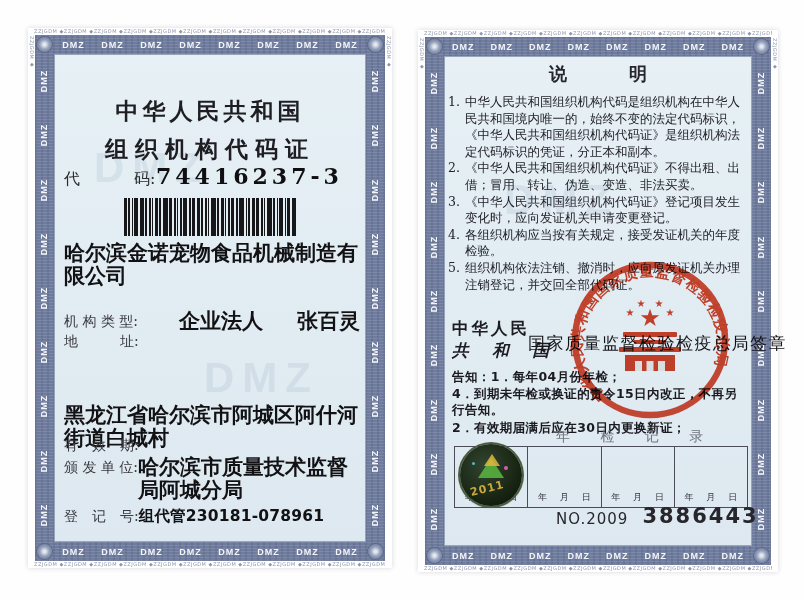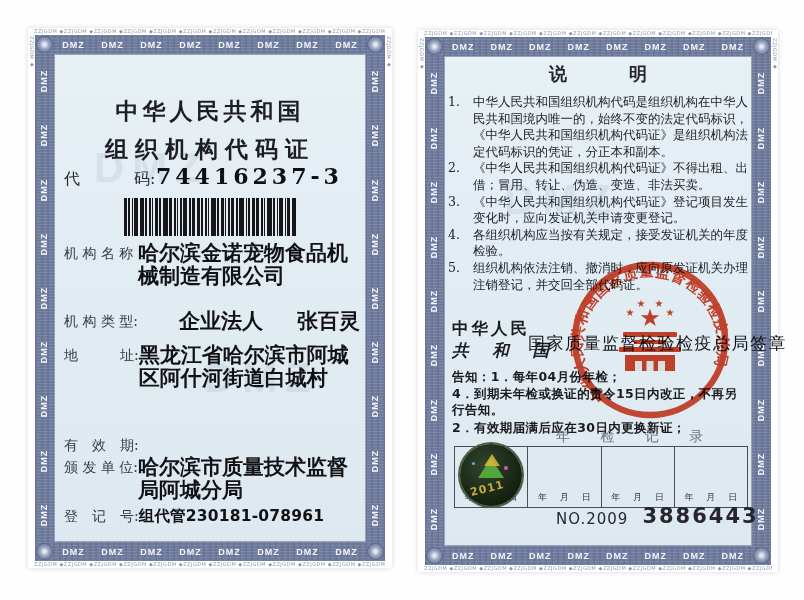--- a/index.html
+++ b/index.html
@@ -58,33 +58,33 @@
     letter-spacing:4px;color:#0f0f12;white-space:nowrap;}
   .barcode{position:absolute;left:70px;top:144px;width:172px;height:38px;font-size:0;
     white-space:nowrap;overflow:hidden;}
   .barcode i{display:inline-block;height:100%;background:#17171a;vertical-align:top;}
 
   .fieldrow{position:absolute;left:10px;display:flex;width:296px;}
   .fieldrow .lab{flex:0 0 74px;font-family:"DejaVu Serif",serif;font-size:14px;
     color:#3a3a40;line-height:23px;white-space:nowrap;}
   .fieldrow .val{flex:1;font-size:21px;font-weight:bold;color:#121215;line-height:23px;}
   .val-extra{margin-left:34px;}
-  .fr--name{top:188px;} .fr--type{top:256px;text-align:right;} .fr--addr{top:290px;}
+  .fr--name{top:188px;} .fr--type{top:256px;text-align:right;} .fr--addr{top:276px;flex-direction:column;}
   .fr--valid{top:380px;} .fr--issuer{top:402px;} .fr--reg{top:451px;}
   .fr--valid .val,.fr--reg .val{font-size:15.5px;letter-spacing:.2px;}
 
   
   .heading{position:absolute;top:6px;left:0;right:0;text-align:center;
     font-family:"DejaVu Serif",serif;font-weight:700;font-size:18px;color:#26262c;
     letter-spacing:62px;text-indent:62px;white-space:nowrap;}
   .notes{position:absolute;left:4px;top:38px;width:302px;color:#23232b;
     font-family:"DejaVu Serif",serif;font-size:12.5px;line-height:16.6px;}
   .note{display:flex;}
   .note .num{flex:0 0 17px;}
-  .note .txt{flex:1;margin-left:8px;}
+  .note .txt{flex:1;}
   .issuer{position:absolute;left:8px;font-family:"DejaVu Serif",serif;font-weight:700;
     color:#1c1c22;font-size:16.5px;white-space:nowrap;}
   .issuer--1{top:262px;letter-spacing:3px;}
   .issuer--2{top:284px;letter-spacing:9px;font-style:italic;}
   .signature{position:absolute;left:84px;top:276px;font-family:"DejaVu Serif",serif;
     font-size:17px;color:#131317;letter-spacing:1.5px;white-space:nowrap;z-index:2;}
   .notice{position:absolute;left:8px;font-size:12.5px;font-weight:bold;color:#1a1a20;
     line-height:16px;letter-spacing:.4px;}
   .notice--1{top:300px;margin-top:13px;}
   .notice--3{top:330px;width:298px;}
@@ -213,21 +213,20 @@
 
     <div class="coderow">
       <span class="lab1">代</span>
       <span class="lab2">码:</span>
       <span class="val">74416237-3</span>
     </div>
 
     <div class="barcode"><i style="width: 3.2px; margin-right: 1px;"></i><i style="width: 1.6px; margin-right: 2px;"></i><i style="width: 1.6px; margin-right: 1px;"></i><i style="width: 3.2px; margin-right: 2px;"></i><i style="width: 4.8px; margin-right: 1px;"></i><i style="width: 1.6px; margin-right: 2px;"></i><i style="width: 1.6px; margin-right: 1px;"></i><i style="width: 1.6px; margin-right: 2px;"></i><i style="width: 3.2px; margin-right: 1px;"></i><i style="width: 1.6px; margin-right: 2px;"></i><i style="width: 4.8px; margin-right: 1px;"></i><i style="width: 3.2px; margin-right: 2px;"></i><i style="width: 1.6px; margin-right: 1px;"></i><i style="width: 1.6px; margin-right: 2px;"></i><i style="width: 1.6px; margin-right: 1px;"></i><i style="width: 4.8px; margin-right: 2px;"></i><i style="width: 1.6px; margin-right: 1px;"></i><i style="width: 3.2px; margin-right: 2px;"></i><i style="width: 3.2px; margin-right: 1px;"></i><i style="width: 1.6px; margin-right: 2px;"></i><i style="width: 1.6px; margin-right: 1px;"></i><i style="width: 1.6px; margin-right: 2px;"></i><i style="width: 4.8px; margin-right: 1px;"></i><i style="width: 1.6px; margin-right: 2px;"></i><i style="width: 3.2px; margin-right: 1px;"></i><i style="width: 1.6px; margin-right: 2px;"></i><i style="width: 1.6px; margin-right: 1px;"></i><i style="width: 3.2px; margin-right: 2px;"></i><i style="width: 1.6px; margin-right: 1px;"></i><i style="width: 4.8px; margin-right: 2px;"></i><i style="width: 1.6px; margin-right: 1px;"></i><i style="width: 1.6px; margin-right: 2px;"></i><i style="width: 3.2px; margin-right: 1px;"></i><i style="width: 3.2px; margin-right: 2px;"></i><i style="width: 1.6px; margin-right: 1px;"></i><i style="width: 1.6px; margin-right: 2px;"></i><i style="width: 4.8px; margin-right: 1px;"></i><i style="width: 1.6px; margin-right: 2px;"></i><i style="width: 1.6px; margin-right: 1px;"></i><i style="width: 3.2px; margin-right: 2px;"></i><i style="width: 1.6px; margin-right: 1px;"></i><i style="width: 3.2px; margin-right: 2px;"></i><i style="width: 4.8px; margin-right: 1px;"></i></div>
 
     <div class="fieldrow fr--name">
-      <span class="lab">机 构 名 称</span>
       <span class="val">哈尔滨金诺宠物食品机械制造有限公司</span>
     </div>
     <div class="fieldrow fr--type">
       <span class="lab">机 构 类 型:</span>
       <span class="val"><span>企业法人</span><span class="val-extra">张百灵</span></span>
     </div>
     <div class="fieldrow fr--addr">
       <span class="lab">地　　　址:</span>
       <span class="val">黑龙江省哈尔滨市阿城区阿什河街道白城村</span>
     </div>

